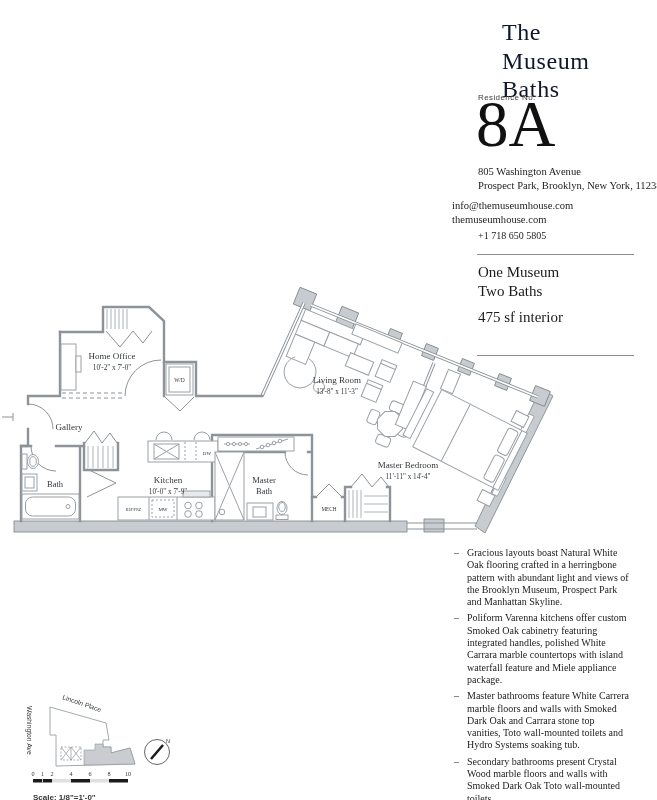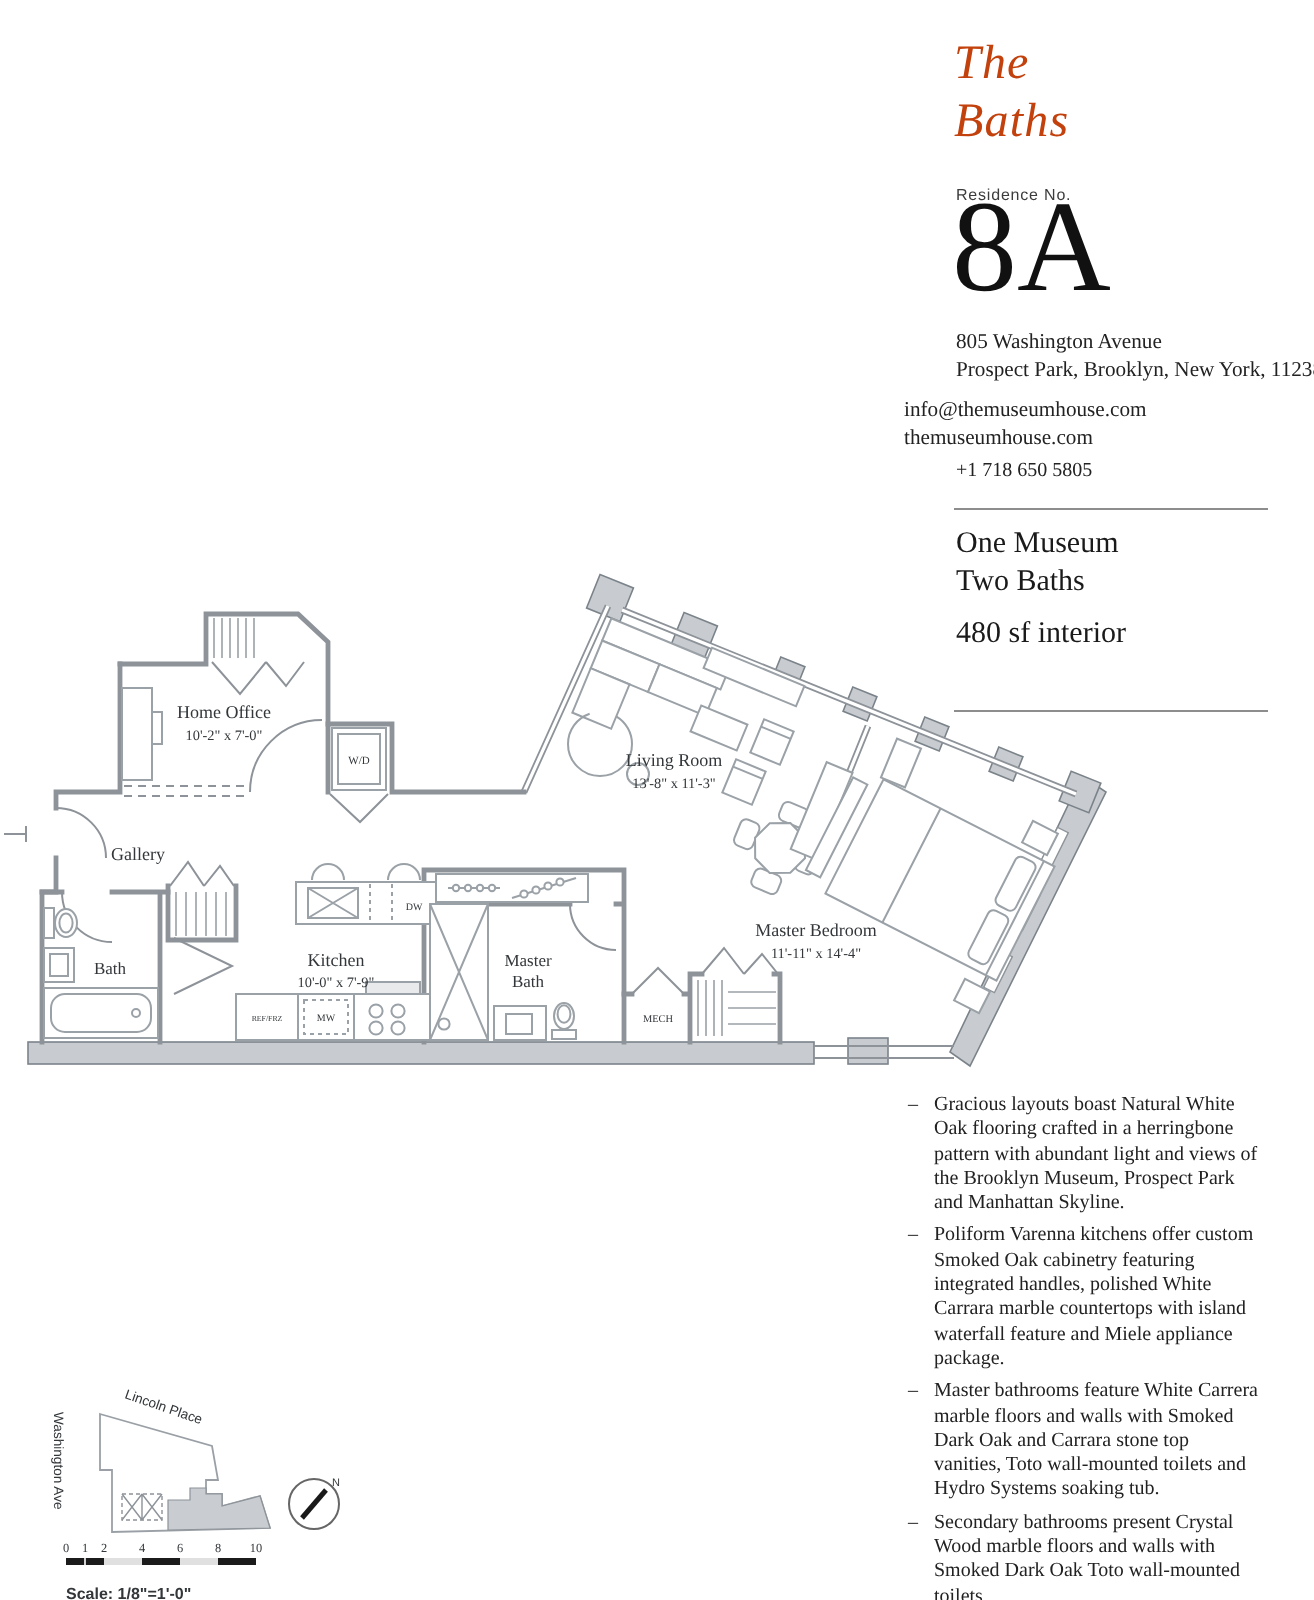--- a/index.html
+++ b/index.html
@@ -2,21 +2,21 @@
 <html><head>
 <meta charset="utf-8">
 <style>
   html,body{margin:0;padding:0;}
   body{
     width:657px;height:800px;position:relative;background:#ffffff;overflow:hidden;
     font-family:"Liberation Serif","DejaVu Serif",serif;color:#1c1c1c;
   }
   .abs{position:absolute;}
   
-  .brand{left:477px;top:18px;font-size:24px;line-height:28.5px;letter-spacing:.6px;color:#c2410c;font-style:italic;}
+  .brand{left:502px;top:18px;font-size:24px;line-height:28.5px;letter-spacing:.6px;color:#0f172a;}
   .res-label{left:478px;top:93px;font-family:Liberation Sans, sans-serif;font-size:8px;letter-spacing:.4px;color:#3c3c3c;}
   .res-num{left:476px;top:97px;font-size:65px;line-height:54px;color:#111;}
   .addr{left:478px;top:165px;font-size:10.6px;line-height:14px;white-space:nowrap;color:#222;}
   .mail{left:452px;top:199px;font-size:10.6px;line-height:13.5px;white-space:nowrap;color:#222;}
   .phone{left:478px;top:230px;font-size:10px;color:#222;}
   .rule{left:477px;width:157px;height:0;border-top:1px solid #8d8d8d;}
   .rule1{top:254px;} .rule2{top:355px;}
   .unit{left:478px;top:263px;font-size:15px;line-height:18.5px;color:#1a1a1a;}
   .area{left:478px;top:309px;font-size:15px;color:#1a1a1a;}
   .features{left:454px;top:547px;width:192px;}
@@ -24,39 +24,40 @@
   .feat .dash{flex:0 0 13px;}
   .feat .txt{flex:1 1 auto;max-width:163px;}
   svg text{font-family:"Liberation Serif","DejaVu Serif",serif;fill:#33373a;}
   svg .sans{font-family:"Liberation Sans",sans-serif;}
 </style>
 </head>
 <body>
 
 <div class="abs brand">
   <div>The</div>
+  <div>Museum</div>
   <div>Baths</div>
 </div>
 <div class="abs res-label">Residence No.</div>
 <div class="abs res-num">8A</div>
 <div class="abs addr">
   <div>805 Washington Avenue</div>
   <div>Prospect Park, Brooklyn, New York, 11238</div>
 </div>
 <div class="abs mail">
   <div>info@themuseumhouse.com</div>
   <div>themuseumhouse.com</div>
 </div>
 <div class="abs phone">+1 718 650 5805</div>
 <div class="abs rule rule1"></div>
 <div class="abs unit">
   <div>One Museum</div>
   <div>Two Baths</div>
 </div>
-<div class="abs area">480 sf interior</div>
+<div class="abs area">475 sf interior</div>
 <div class="abs rule rule2"></div>
 
 <div class="abs features">
   <div class="feat">
     <span class="dash">–</span>
     <span class="txt">Gracious layouts boast Natural White Oak flooring crafted in a herringbone pattern with abundant light and views of the Brooklyn Museum, Prospect Park and Manhattan Skyline.</span>
   </div>
   <div class="feat">
     <span class="dash">–</span>
     <span class="txt">Poliform Varenna kitchens offer custom Smoked Oak cabinetry featuring integrated handles, polished White Carrara marble countertops with island waterfall feature and Miele appliance package.</span>

